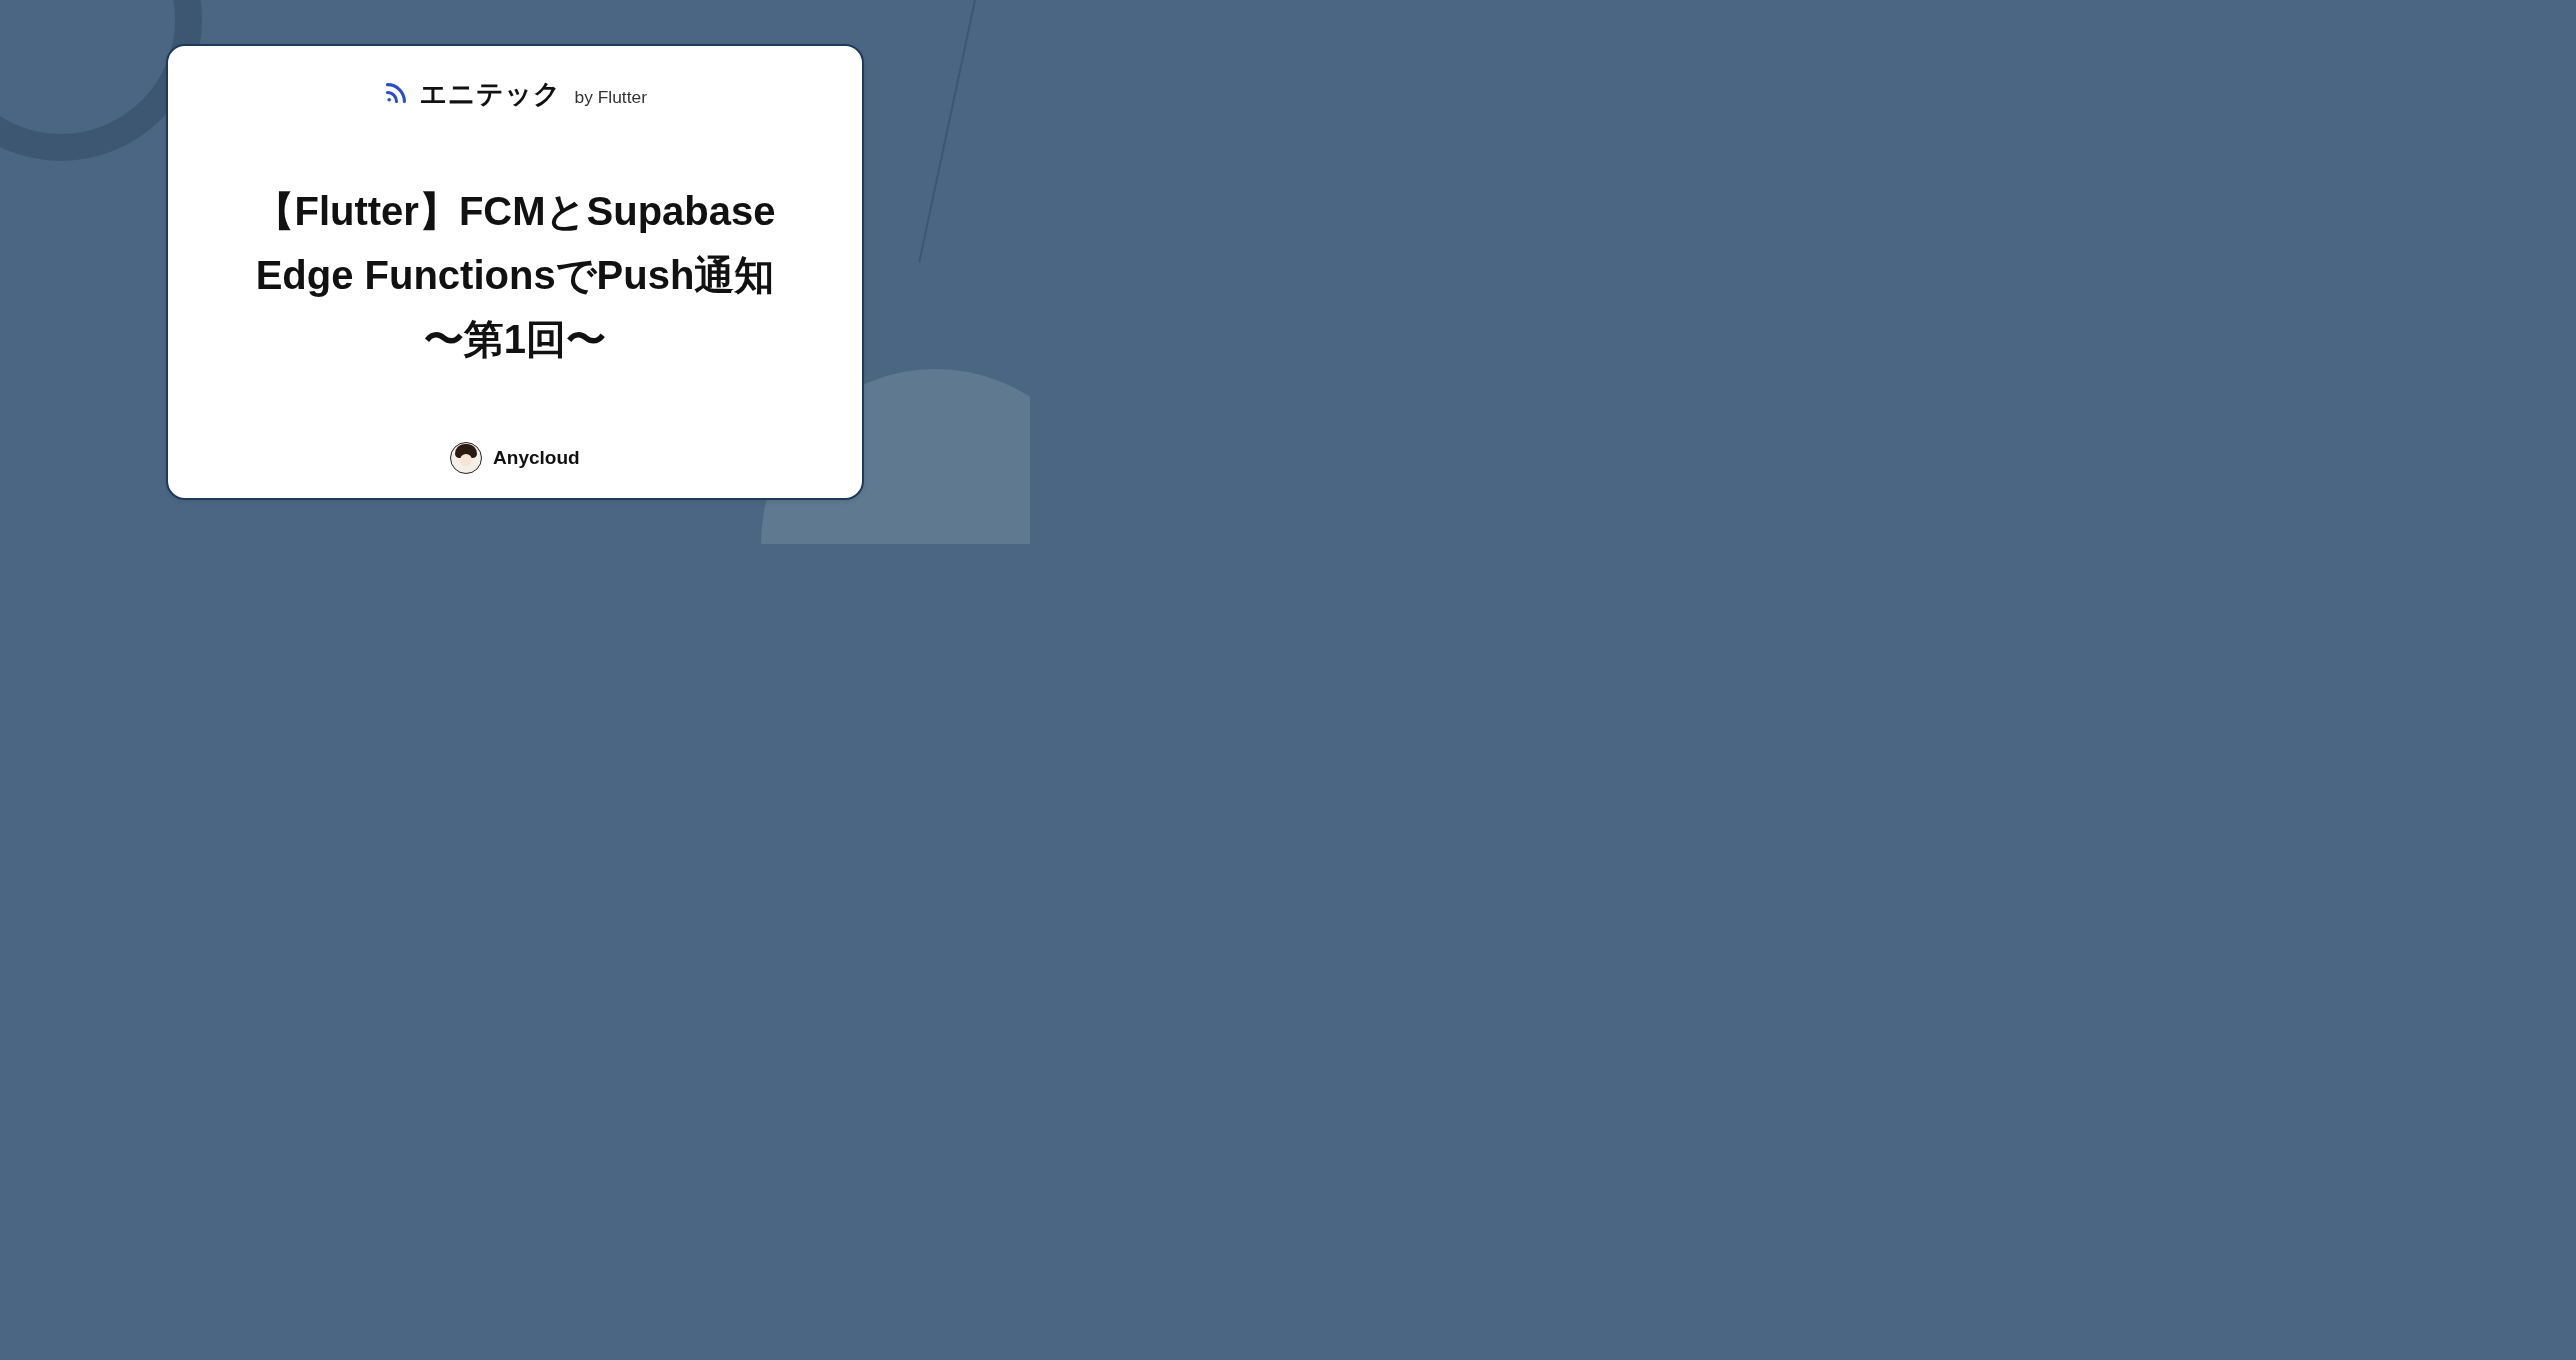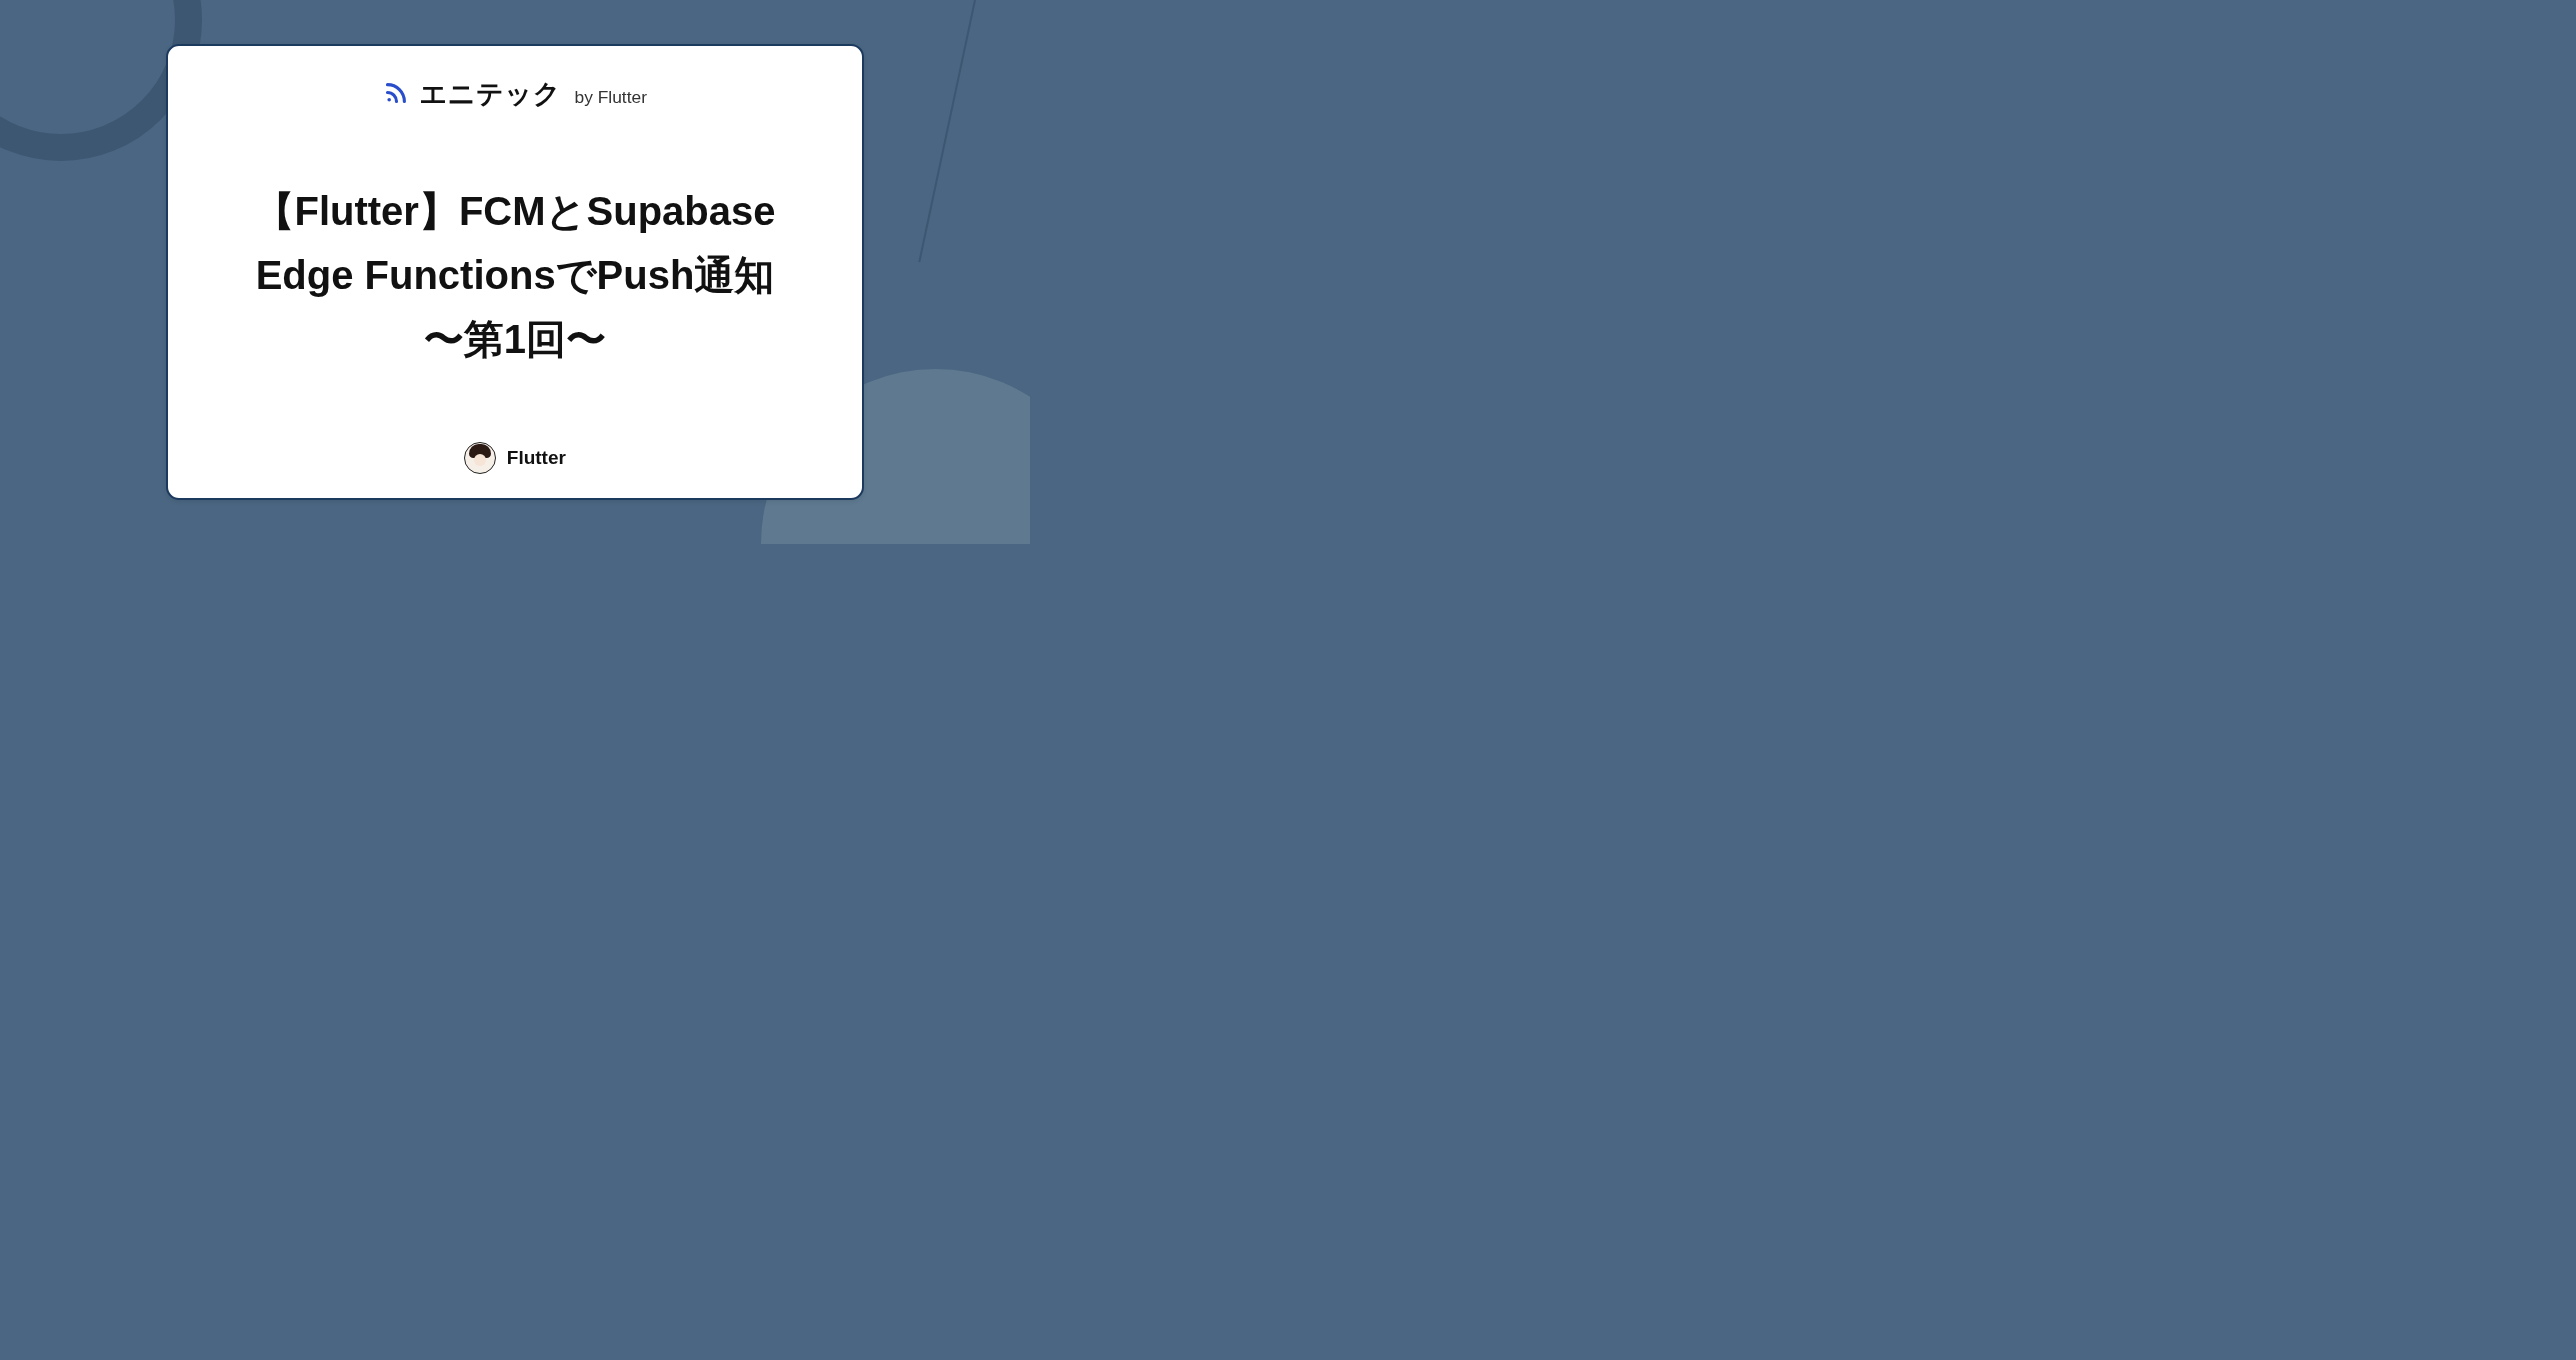--- a/index.html
+++ b/index.html
@@ -48,21 +48,21 @@
     transform-origin: top;
   }
   
   .card {
     position: relative;
     z-index: 1;
     width: 698px;
     height: 456px;
     background: #ffffff;
     border: 2.7px solid #1c3a5e;
-    border-radius: 13px;
+    border-radius: 19px;
     display: flex;
     flex-direction: column;
     align-items: center;
     padding: 29.5px 40px 24px;
     box-shadow: 0 1.3px 4px rgba(0,0,0,.08);
   }
   .brand {
     display: flex;
     align-items: center;
     gap: 9.4px;
@@ -154,16 +154,16 @@
 
   <div class="title">【Flutter】FCMとSupabase
 Edge FunctionsでPush通知
 〜第1回〜</div>
 
   <div class="author">
     <div class="avatar">
       <div class="avatar-hair"></div>
       <div class="avatar-face"></div>
     </div>
-    <span class="author-name">Flutter</span>
+    <span class="author-name">Anycloud</span>
   </div>
 </div>
 
 
 </body></html>

